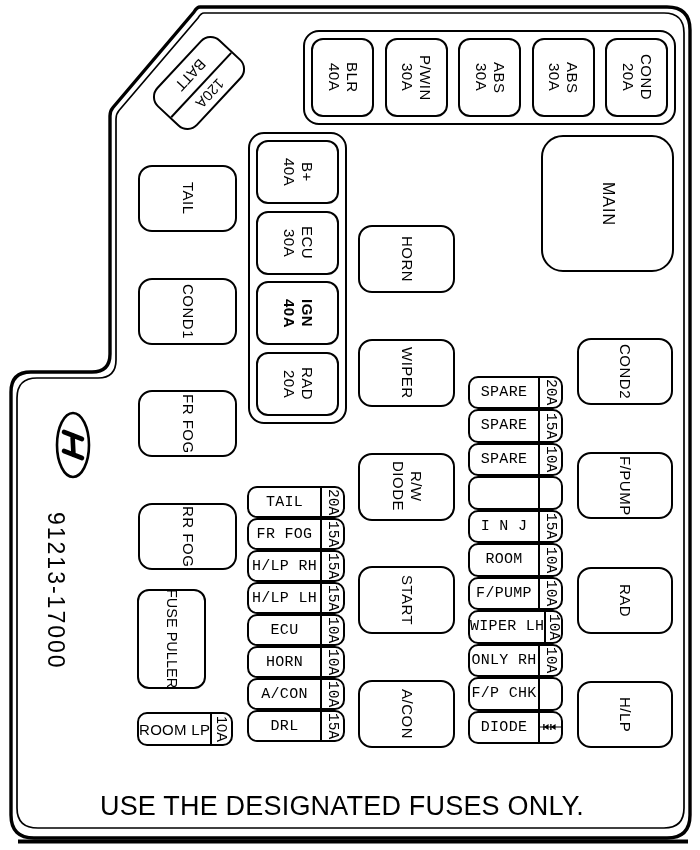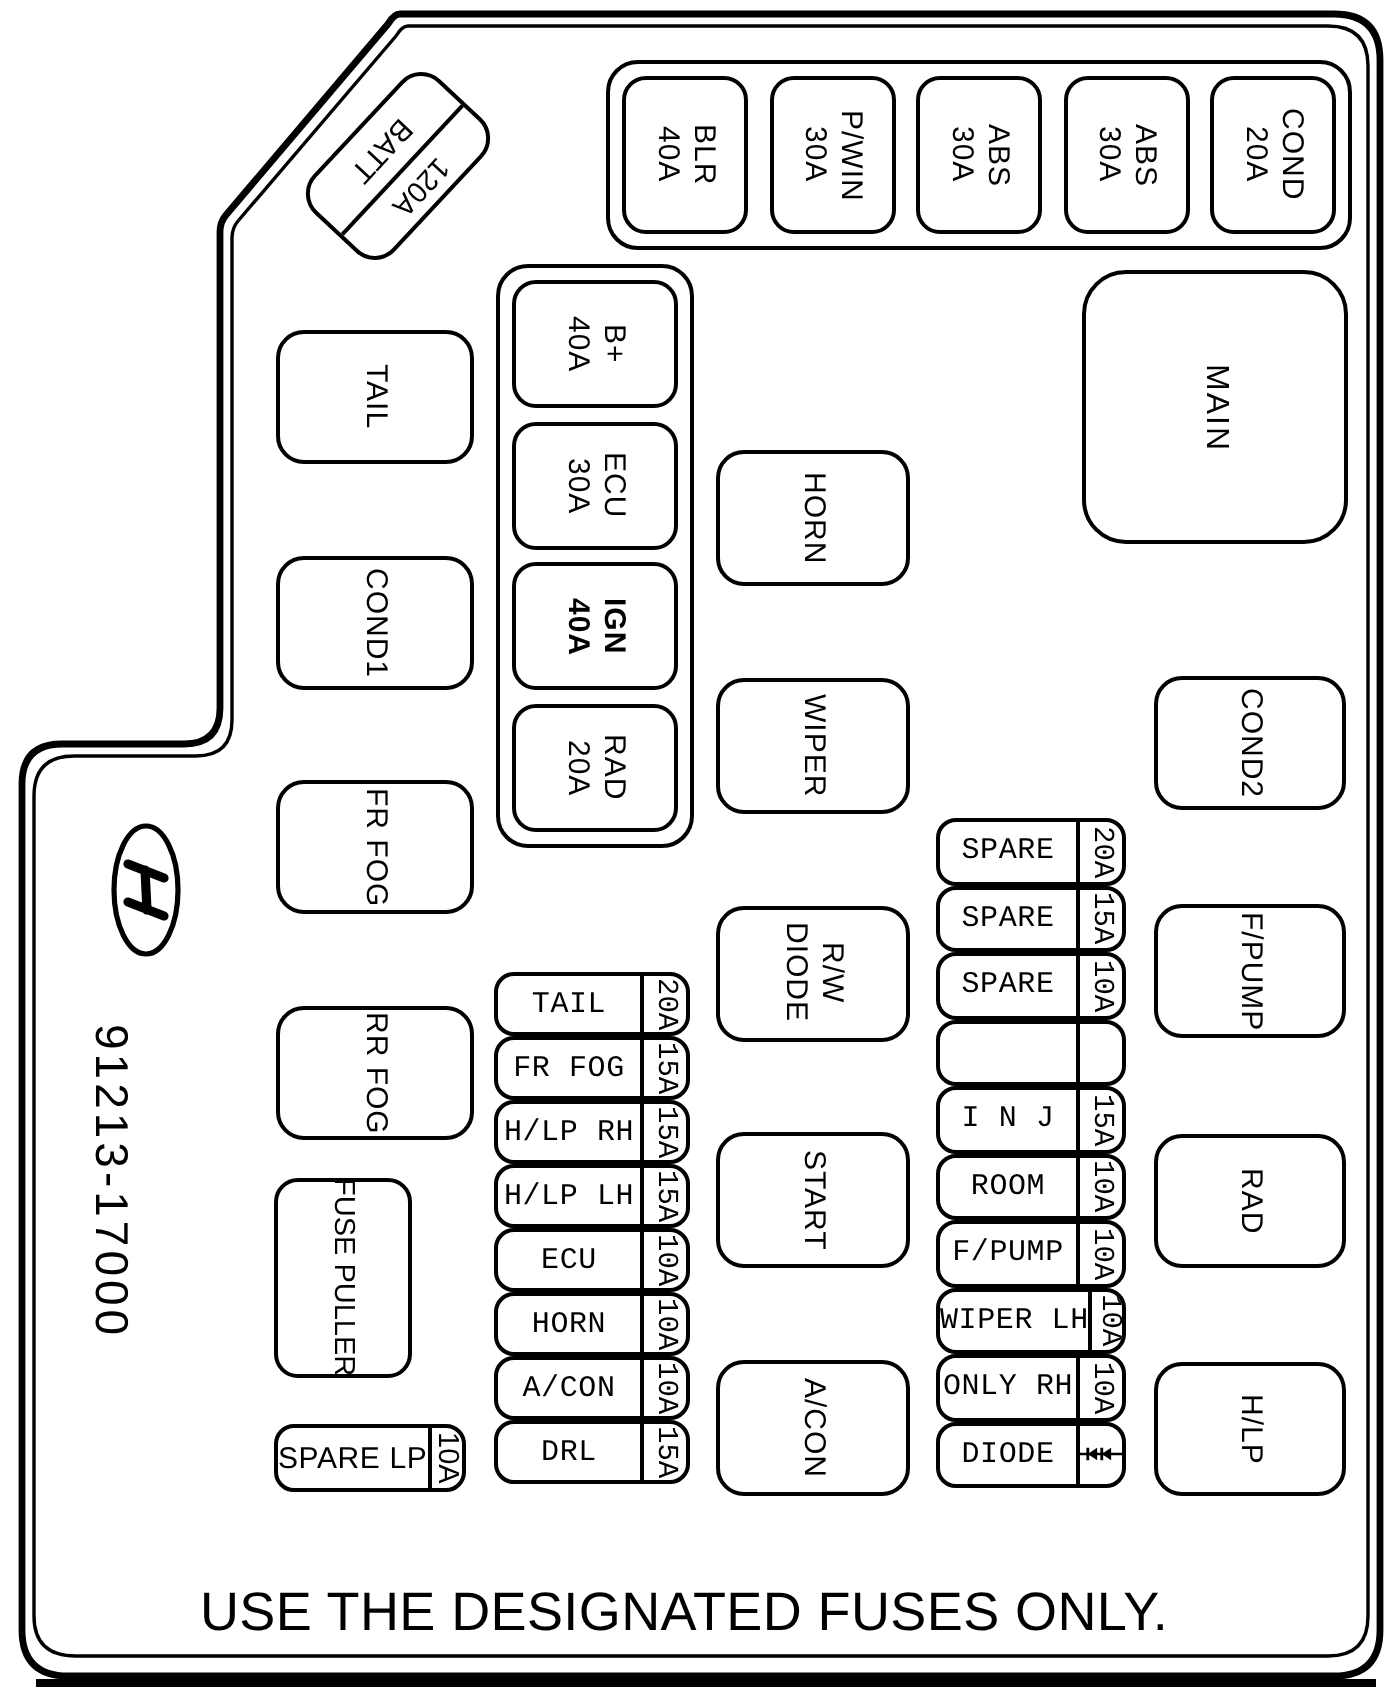--- a/index.html
+++ b/index.html
@@ -356,40 +356,47 @@
         </span>
       </div>
       <div class="row">
         <span class="row-label">ONLY RH</span>
         <span class="row-amp">
           <span class="vamp">10A</span>
 
         </span>
       </div>
       <div class="row">
+        <span class="row-label">F/P CHK</span>
+        <span class="row-amp">
+          <span class="vamp"></span>
+
+        </span>
+      </div>
+      <div class="row">
         <span class="row-label">DIODE</span>
         <span class="row-amp">
           <span class="vamp"></span>
           <svg class="diode-sym" width="22" height="12" viewBox="0 0 27 12">
             <path d="M0 6 H27" stroke="#000" stroke-width="1.6" fill="none"></path>
             <path d="M11 2 L5 6 L11 10 Z" fill="#000"></path>
             <path d="M5 2 V10" stroke="#000" stroke-width="1.8" fill="none"></path>
             <path d="M20 2 L14 6 L20 10 Z" fill="#000"></path>
             <path d="M14 2 V10" stroke="#000" stroke-width="1.8" fill="none"></path>
           </svg>
         </span>
       </div>
     </div>
 
   <div id="fuse-puller" class="box">
     <div class="vtext">FUSE PULLER</div>
   </div>
 
   <div id="room-lamp" class="row">
-    <span class="row-label">SPARE LP</span>
+    <span class="row-label">ROOM LP</span>
     <span class="row-amp">
       <span class="vamp">10A</span>
     </span>
   </div>
 
   <svg id="logo" width="38" height="70" viewBox="0 0 38 70">
     <g transform="translate(19,35) rotate(90)">
       <ellipse cx="0" cy="0" rx="32" ry="16" fill="none" stroke="#000" stroke-width="2.6"></ellipse>
       <path d="M -13 9 L -6 -9 M 6 9 L 13 -9 M -10 0.5 L 10 -0.5" stroke="#000" stroke-width="4.6" fill="none" stroke-linecap="round"></path>
     </g>

